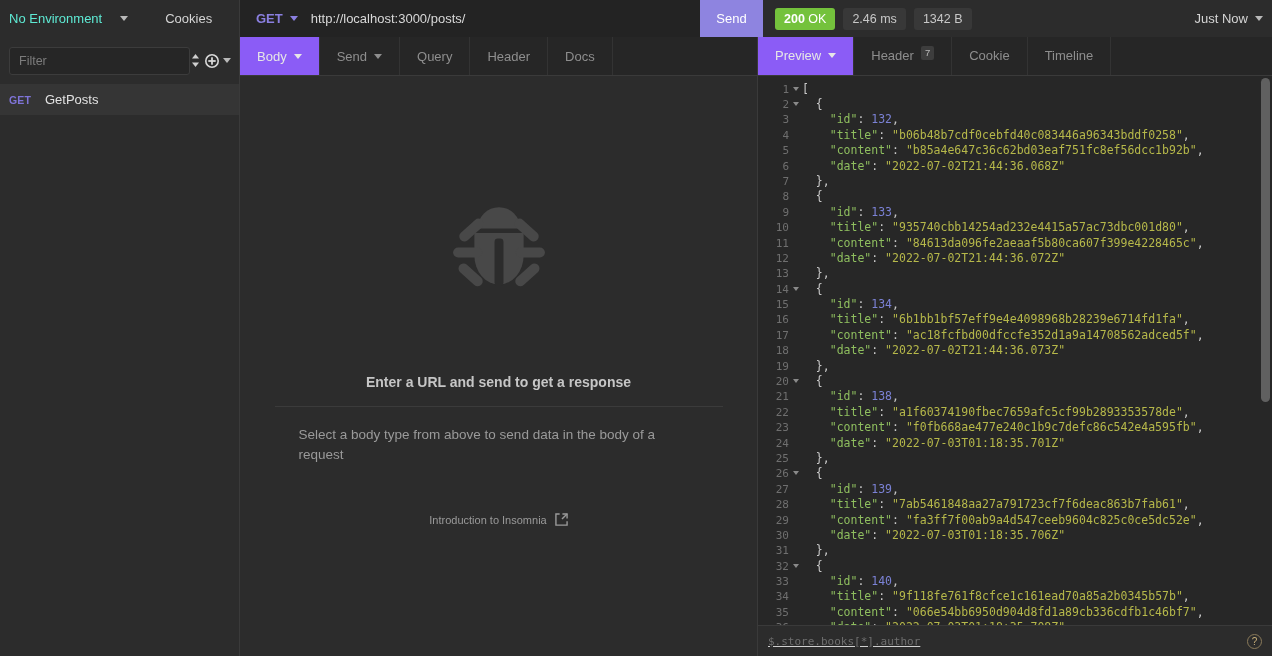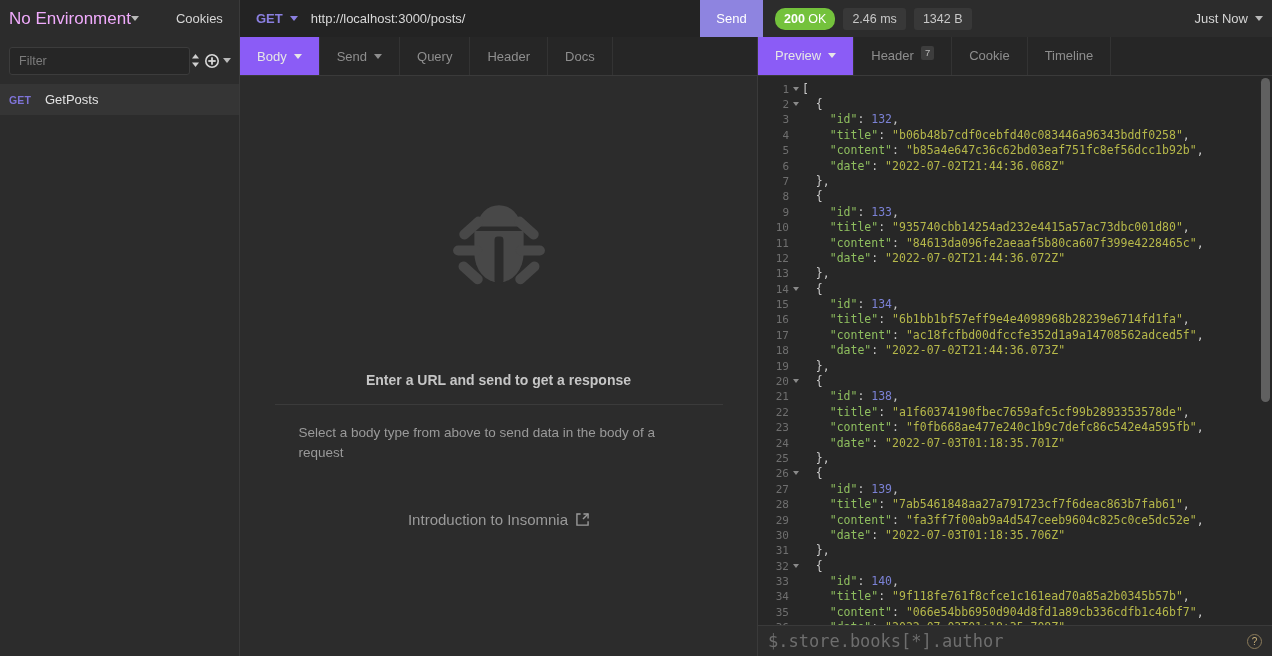--- a/index.html
+++ b/index.html
@@ -12,21 +12,21 @@
   }
   .app { display: flex; flex-direction: column; width: 1272px; height: 656px; }
 
   
   .header { height: 38px; display: flex; align-items: stretch; background: #2c2c2c; }
   .hdr-left {
     width: 240px; flex: 0 0 240px; display: flex; align-items: center;
     padding-left: 9px; background: #2c2c2c;
     border-right: 1px solid #3a3a3a;
   }
-  .env-btn { display: flex; align-items: center; gap: 0; font-size: 17px; color: #f0abfc; cursor: pointer; }
+  .env-btn { display: flex; align-items: center; gap: 18px; font-size: 13px; color: #5eead4; cursor: pointer; }
   .caret { width: 0; height: 0; border-left: 4px solid transparent; border-right: 4px solid transparent; border-top: 5px solid #b9b9b9; display: inline-block; }
   .cookies-btn { margin-left: 37px; font-size: 13px; color: #d5d5d5; cursor: pointer; }
 
   .hdr-mid { flex: 1 1 auto; display: flex; align-items: stretch; background: #232323; position: relative; }
   .method {
     display: flex; align-items: center; gap: 7px; padding: 0 13px 0 16px;
     font-size: 13px; color: #8a7fe0; font-weight: 600; cursor: pointer;
   }
   .method .caret { border-top-color: #8a7fe0; }
   .url-input {
@@ -35,21 +35,21 @@
     font-family: "Liberation Sans", sans-serif;
   }
   .send-btn {
     width: 63px; flex: 0 0 63px; display: flex; align-items: center; justify-content: center;
     background: #8e84e0; color: #fff; font-size: 13px; cursor: pointer; margin-left: 43px;
   }
 
   .hdr-right { width: 509px; flex: 0 0 509px; display: flex; align-items: center; background: #2c2c2c; padding: 0 9px 0 12px; }
   .status-badge {
     background: #74c23c; color: #fff; font-size: 12.5px;
-    padding: 4px 9px; border-radius: 10px; margin-right: 8px; white-space: nowrap;
+    padding: 4px 9px; border-radius: 3px; margin-right: 8px; white-space: nowrap;
   }
   .status-badge b { font-weight: 700; }
   .status-badge span { font-weight: 400; }
   .meta-pill {
     background: #383838; color: #c8c8c8; font-size: 12.5px;
     padding: 4px 9px; border-radius: 3px; margin-right: 8px; white-space: nowrap;
   }
   .hdr-spacer { flex: 1 1 auto; }
   .just-now { display: flex; align-items: center; gap: 7px; font-size: 13px; color: #d5d5d5; cursor: pointer; }
 
@@ -90,21 +90,21 @@
   .tab-badge {
     background: #3d3d3d; color: #bdbdbd; font-size: 9.5px; padding: 1px 4px;
     border-radius: 2px; line-height: 1.2; align-self: flex-start; margin-top: 9px;
   }
 
   .empty-state { flex: 1 1 auto; display: flex; flex-direction: column; align-items: center; justify-content: center; padding-bottom: 10px; }
   .bug-wrap { margin-bottom: 62px; }
   .empty-title { font-size: 14px; font-weight: 700; color: #c6c6c6; margin-bottom: 0; }
   .hr { width: 448px; height: 1px; background: #3b3b3b; margin: 16px 0 18px; }
   .empty-sub { font-size: 13.5px; color: #9a9a9a; width: 400px; line-height: 1.45; }
-  .empty-link { margin-top: 49px; display: flex; align-items: center; gap: 8px; font-size: 15px; color: #9a9a9a; cursor: pointer; }
+  .empty-link { margin-top: 49px; display: flex; align-items: center; gap: 8px; font-size: 11px; color: #9a9a9a; cursor: pointer; }
 
   
   .resp-pane { flex: 1 1 auto; background: #2c2c2c; display: flex; flex-direction: column; min-width: 0; }
   .code-area { flex: 1 1 auto; display: flex; background: #272727; min-height: 0; position: relative; overflow: hidden; }
   .gutter {
     width: 34px; flex: 0 0 34px; background: #272727; padding-top: 6px;
     font-family: "DejaVu Sans Mono", monospace; font-size: 11px; color: #6f6f6f;
     text-align: right; position: relative;
   }
   .gline { height: 15.4px; line-height: 15.4px; padding-right: 3px; position: relative; }
@@ -126,21 +126,21 @@
 
   .vscroll { position: absolute; right: 0; top: 0; width: 13px; height: 100%; background: #272727; }
   .vthumb { position: absolute; right: 2px; top: 2px; width: 9px; height: 59%; background: #606060; border-radius: 5px; }
 
   .filter-bar {
     height: 31px; flex: 0 0 31px; display: flex; align-items: center;
     background: #2c2c2c; border-top: 1px solid #3a3a3a; padding: 0 10px;
   }
   .filter-bar input {
     flex: 1 1 auto; background: transparent; border: none; outline: none;
-    color: #cfcfcf; font-family: "DejaVu Sans Mono", monospace; font-size: 17px;
+    color: #cfcfcf; font-family: "DejaVu Sans Mono", monospace; font-size: 11px; text-decoration: underline;
   }
   .filter-bar input::placeholder { color: #6e6e6e; }
   .help-icon {
     width: 15px; height: 15px; border-radius: 50%; border: 1.5px solid #8a7a5a;
     color: #c9b07a; font-size: 10px; display: flex; align-items: center; justify-content: center;
     cursor: pointer; font-family: "Liberation Sans", sans-serif;
   }
 </style>
 </head>
 <body>

